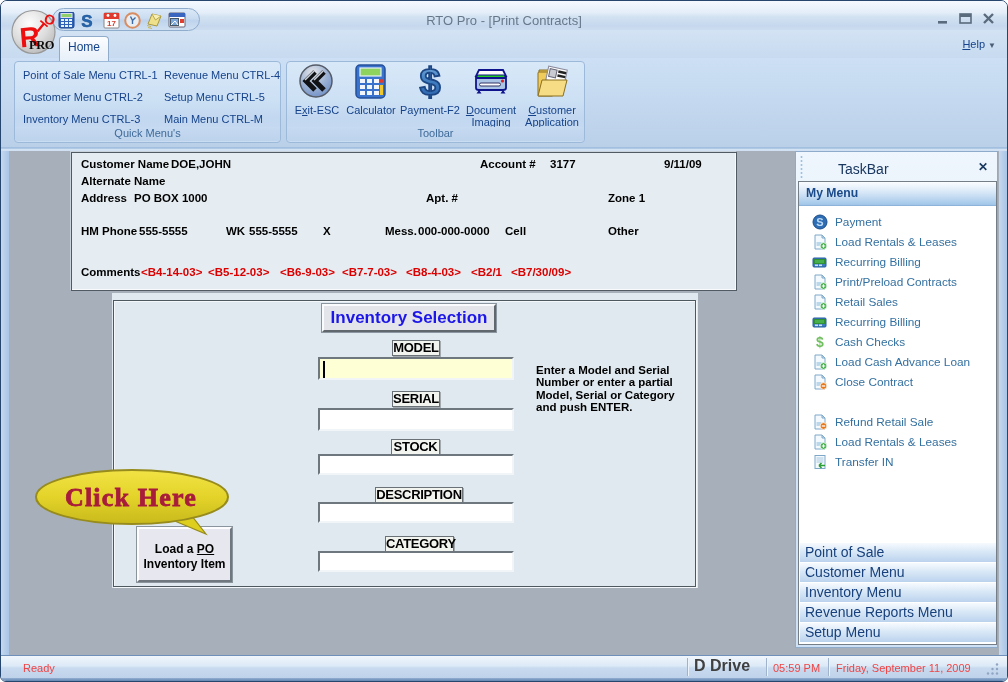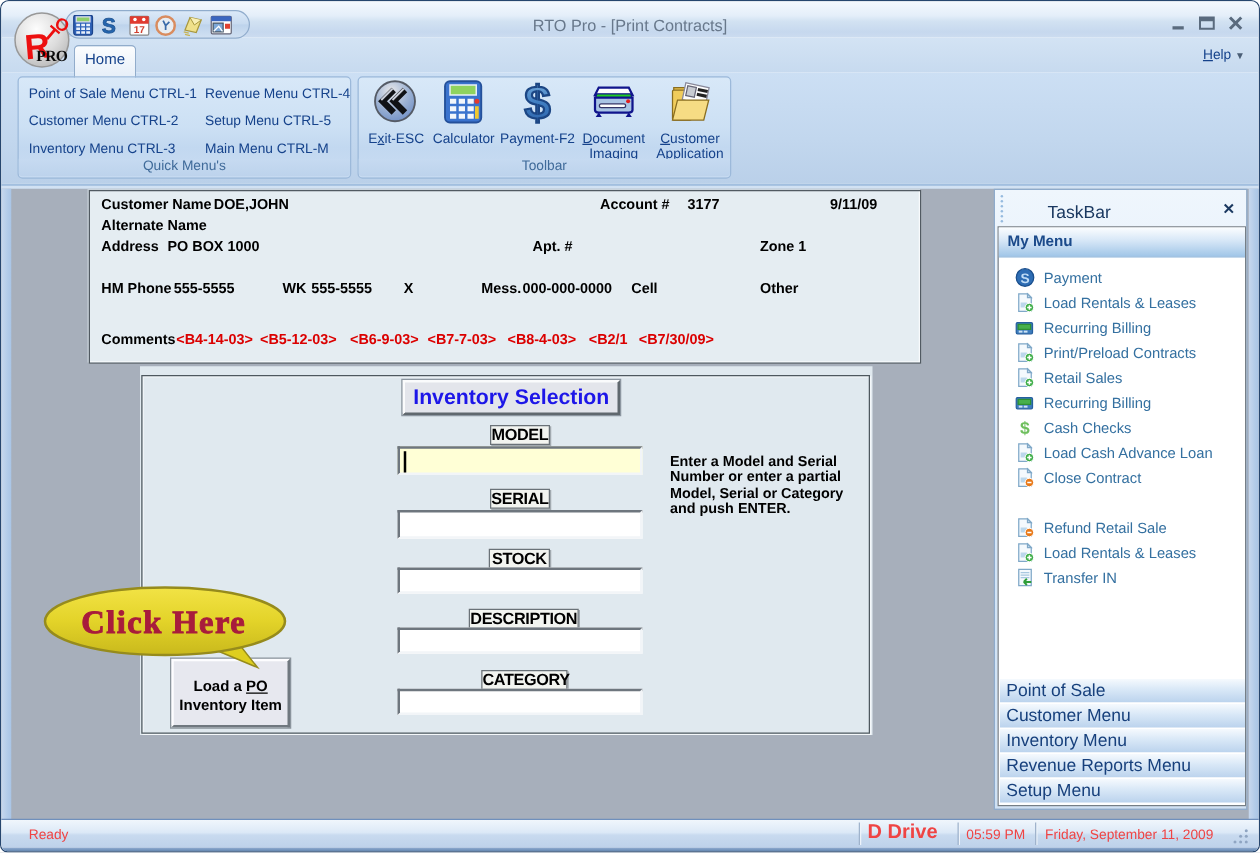--- a/index.html
+++ b/index.html
@@ -79,21 +79,21 @@
   font-size:12.2px; font-weight:bold; color:#1B4A8A; line-height:22px; padding-left:7px; }
 .titem { position:absolute; left:0; width:100%; height:20px; font-size:11.8px; color:#3470A0; line-height:20px; }
 .titem svg { position:absolute; left:13px; top:2px; }
 .titem .t { position:absolute; left:36px; white-space:nowrap; }
 .theader { position:absolute; left:1px; width:196px; height:20px;
   background:linear-gradient(#F6FAFE,#D9E8F7 45%,#BED5EE 95%,#B9D1EC);
   border-top:1px solid #FFFFFF; font-size:14px; font-weight:normal; color:#17407C; line-height:19px; padding-left:5px; }
 
 .sbsep { position:absolute; top:658px; width:1px; height:18px; background:#9FB3CC; box-shadow:1px 0 0 #EDF3FA; }
 .sbtxt { position:absolute; top:662px; font-size:11px; color:#ef4444; }
-#ddrive { position:absolute; top:657px; left:694px; font-size:16px; font-weight:bold; color:#ef4444; }
+#ddrive { position:absolute; top:657px; left:694px; font-size:16px; font-weight:bold; color:#404040; }
 </style>
 </head>
 <body>
 <div id="frame" class="abs">
   <div id="titlebar" class="abs"></div>
   <div id="tabstrip" class="abs"></div>
   <div id="ribbon" class="abs"></div>
   <div id="ribbonedge" class="abs"></div>
   <div id="main" class="abs"></div>
   <div class="abs sideborder" style="left:0;"></div>

